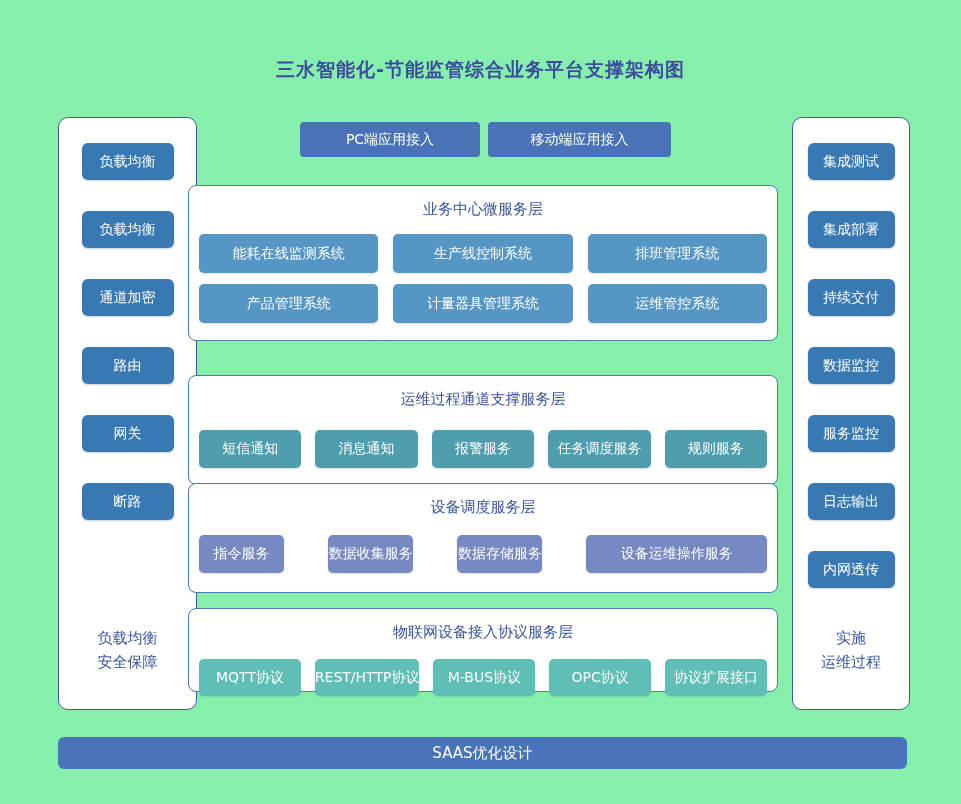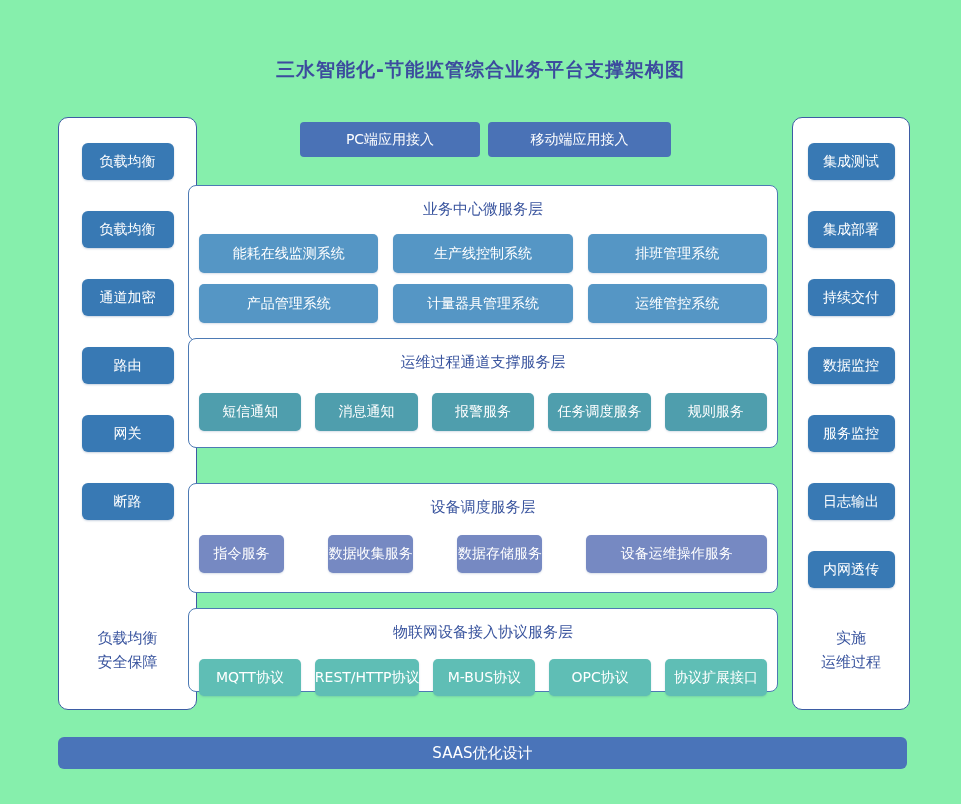--- a/index.html
+++ b/index.html
@@ -49,21 +49,21 @@
     position: absolute; top: 508px; left: 0; width: 100%;
     text-align: center; color: #39549e; font-size: 15px; line-height: 24px;
   }
 
   
   .layer {
     position: absolute; left: 188px; width: 590px;
     border: 1px solid #4d7ab4; border-radius: 8px; background: #ffffff;
   }
   .layer1 { top: 185px; height: 156px; }
-  .layer2 { top: 338px; height: 110px; }
+  .layer2 { top: 375px; height: 110px; }
   .layer3 { top: 483px; height: 110px; }
   .layer4 { top: 608px; height: 84px; }
   .layer-title {
     padding-top: 14px; text-align: center;
     color: #39549e; font-size: 15px; line-height: 18px;
   }
   .node {
     border-radius: 5px; color: #ffffff; font-size: 14px;
     display: flex; align-items: center; justify-content: center;
     box-shadow: 0 1px 2px rgba(60,90,140,0.2);

